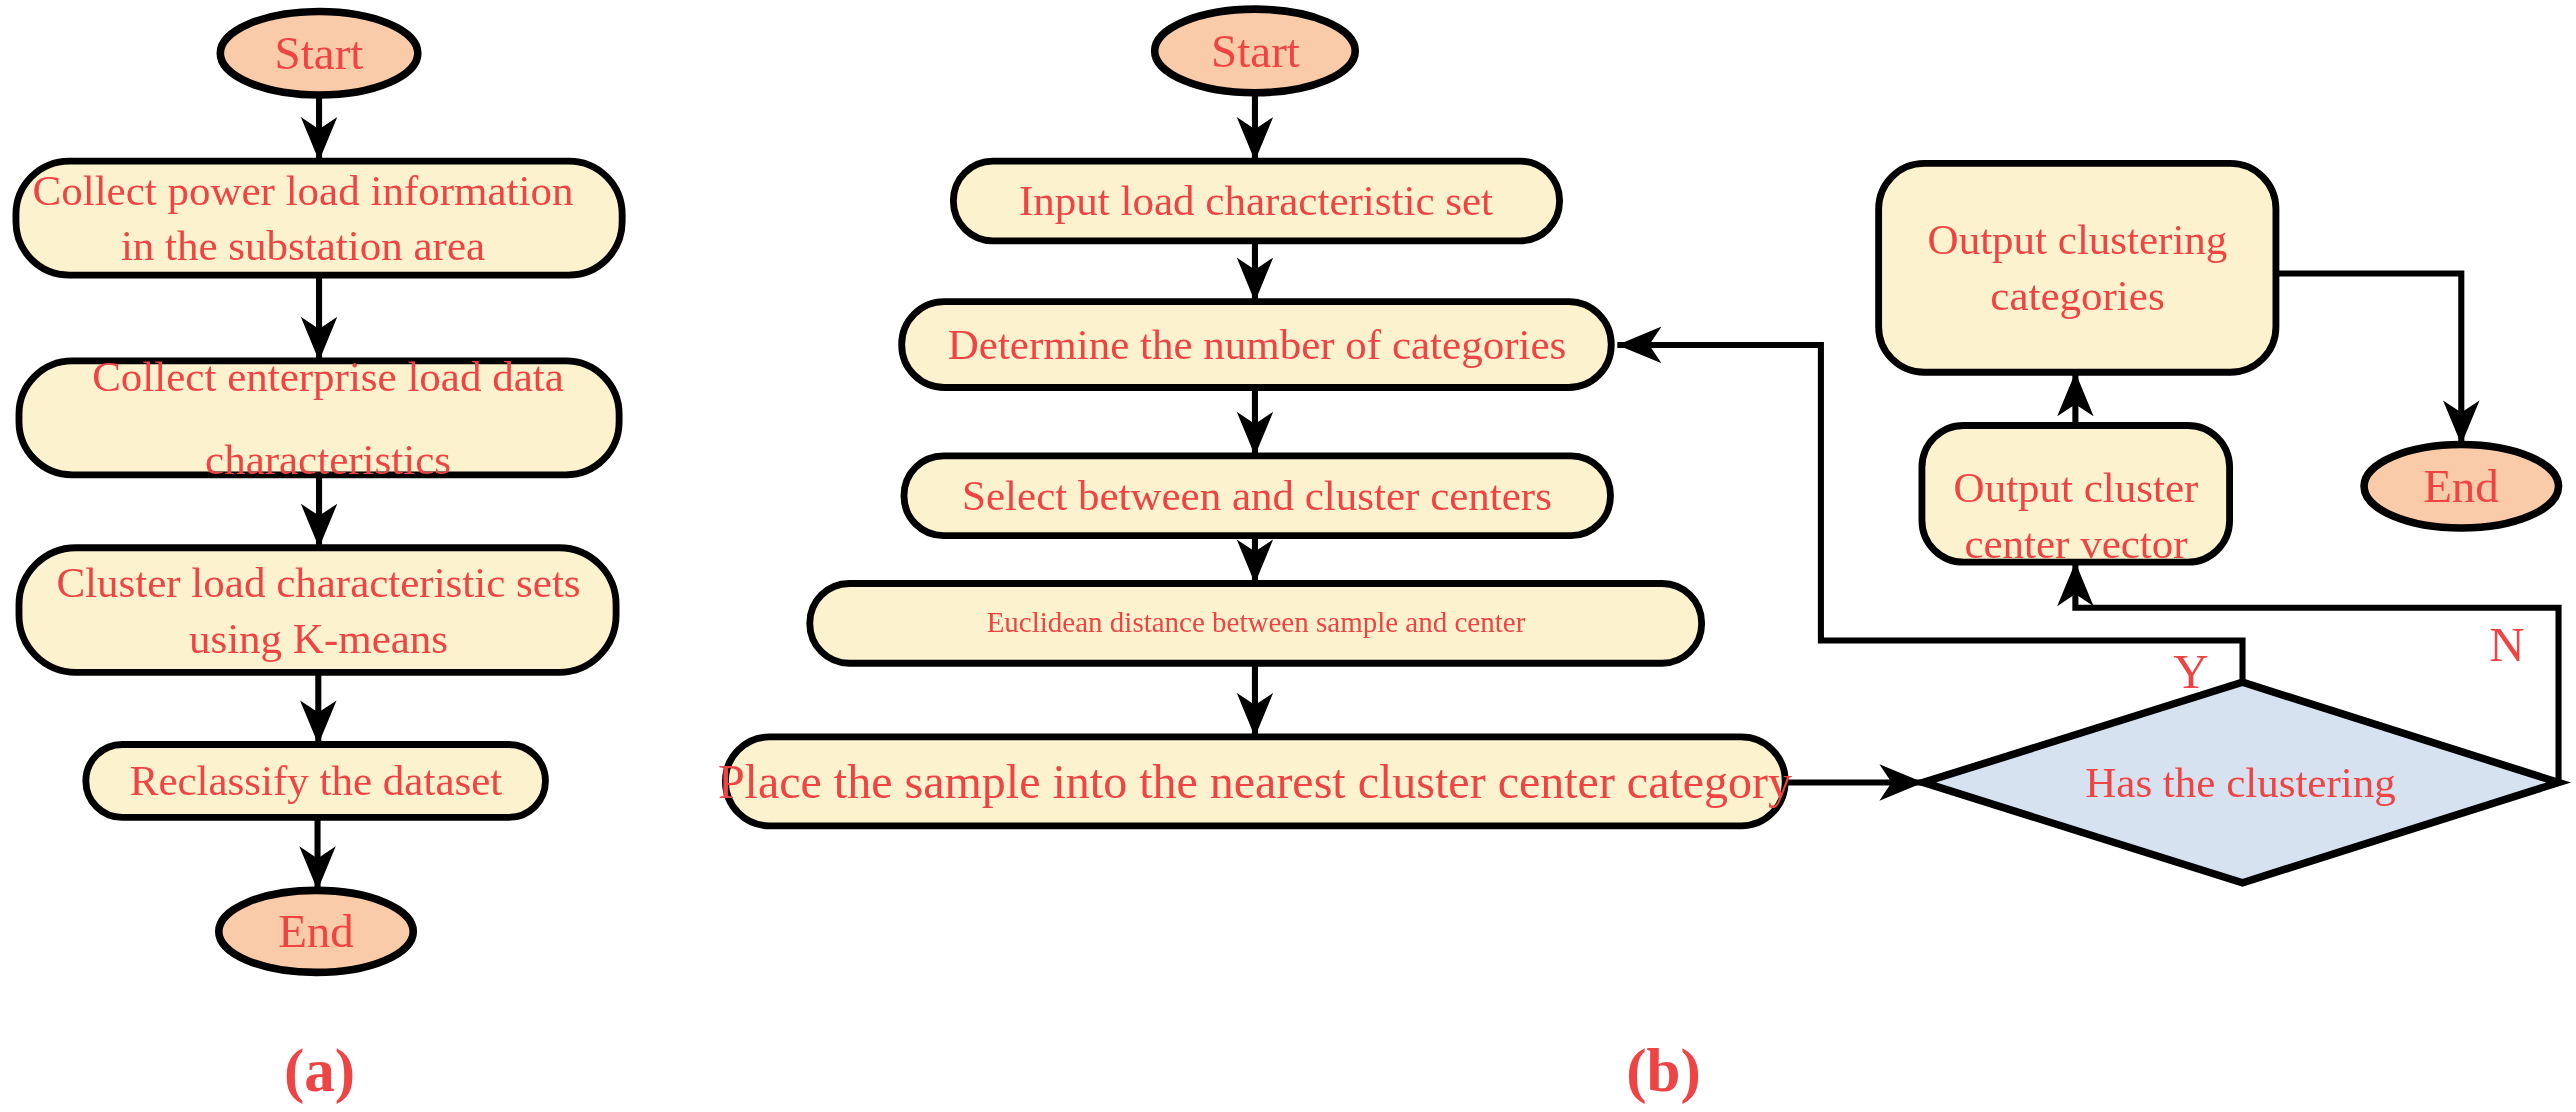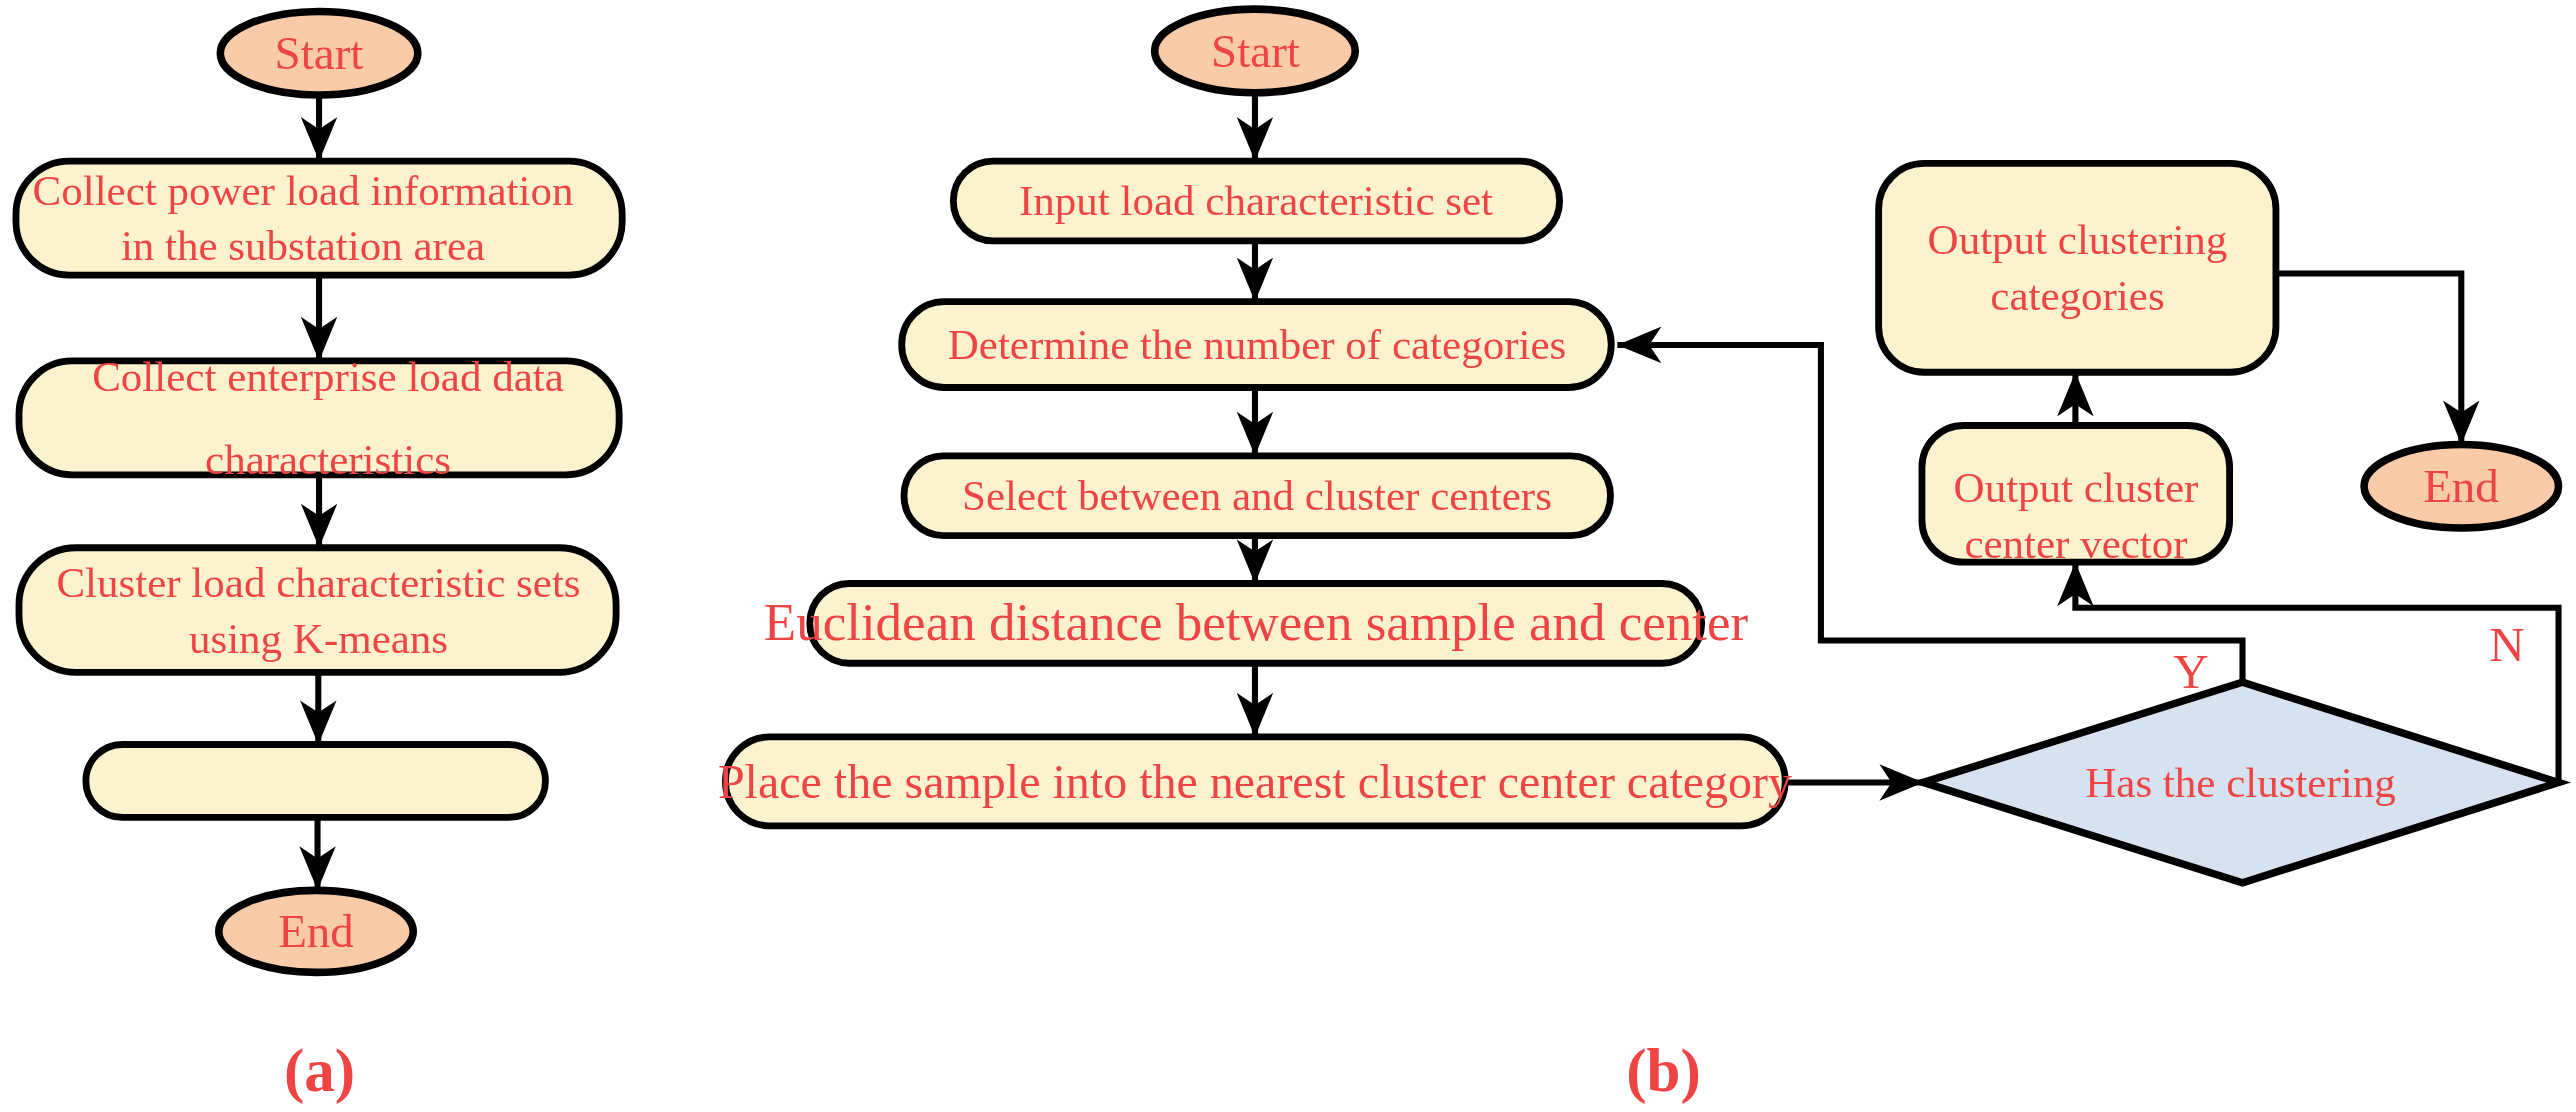--- a/index.html
+++ b/index.html
@@ -23,21 +23,21 @@
   .shape-terminal{fill:var(--terminal-fill);stroke:var(--stroke-color);stroke-width:10;}
   .shape-decision{fill:var(--decision-fill);stroke:var(--stroke-color);stroke-width:10;stroke-linejoin:miter;}
   .connector{fill:none;stroke:var(--stroke-color);stroke-width:8;}
   .arrowhead{fill:var(--stroke-color);}
   .lbl{
     position:absolute;display:flex;flex-direction:column;
     align-items:center;justify-content:center;text-align:center;
     font-size:43px;line-height:1.28;color:#ef4444;
   }
   .lbl.terminal{font-size:47px;}
-  .lbl.small{font-size:53px;}
+  .lbl.small{font-size:29px;}
   .lbl.smaller{font-size:48px;}
   .lbl.branch{font-size:49px;}
   .nowrap{white-space:nowrap;}
   .panel-label{font-weight:bold;font-size:61px;}
 </style>
 </head>
 <body>
 
 <div class="canvas">
 
@@ -92,20 +92,23 @@
     <span class="nowrap">in the substation area</span>
   </div>
   <div class="lbl" style="left:28px;top:361px;width:600px;height:114px;gap:28px;">
     <span class="nowrap">Collect enterprise load data</span>
     <span class="nowrap">characteristics</span>
   </div>
   <div class="lbl" style="left:20px;top:548px;width:597px;height:125px;">
     <span class="nowrap">Cluster load characteristic sets</span>
     <span class="nowrap">using K-means</span>
   </div>
+  <div class="lbl" style="left:86px;top:744px;width:460px;height:73px;">
+    <span class="nowrap">Reclassify the dataset</span>
+  </div>
   <div class="lbl terminal" style="left:219px;top:890px;width:194px;height:82px;">
     <span>End</span>
   </div>
   <div class="lbl panel-label" style="left:198px;top:1035px;width:243px;height:73px;">
     <span>(a)</span>
   </div>
 
   <div class="lbl terminal" style="left:1155px;top:9px;width:201px;height:84px;">
     <span>Start</span>
   </div>

